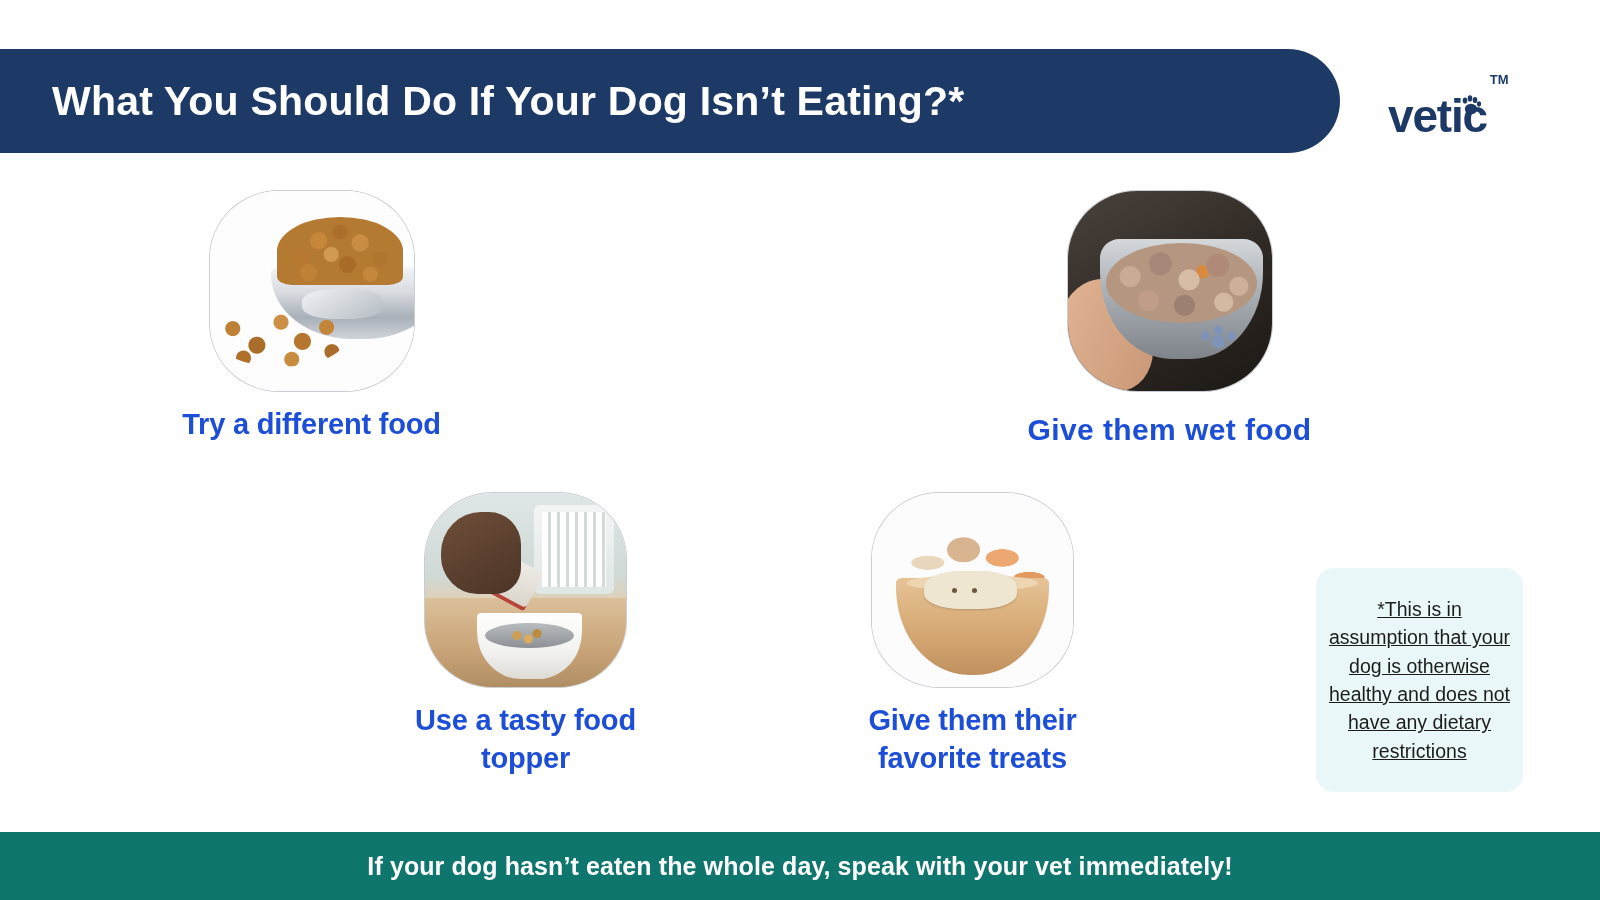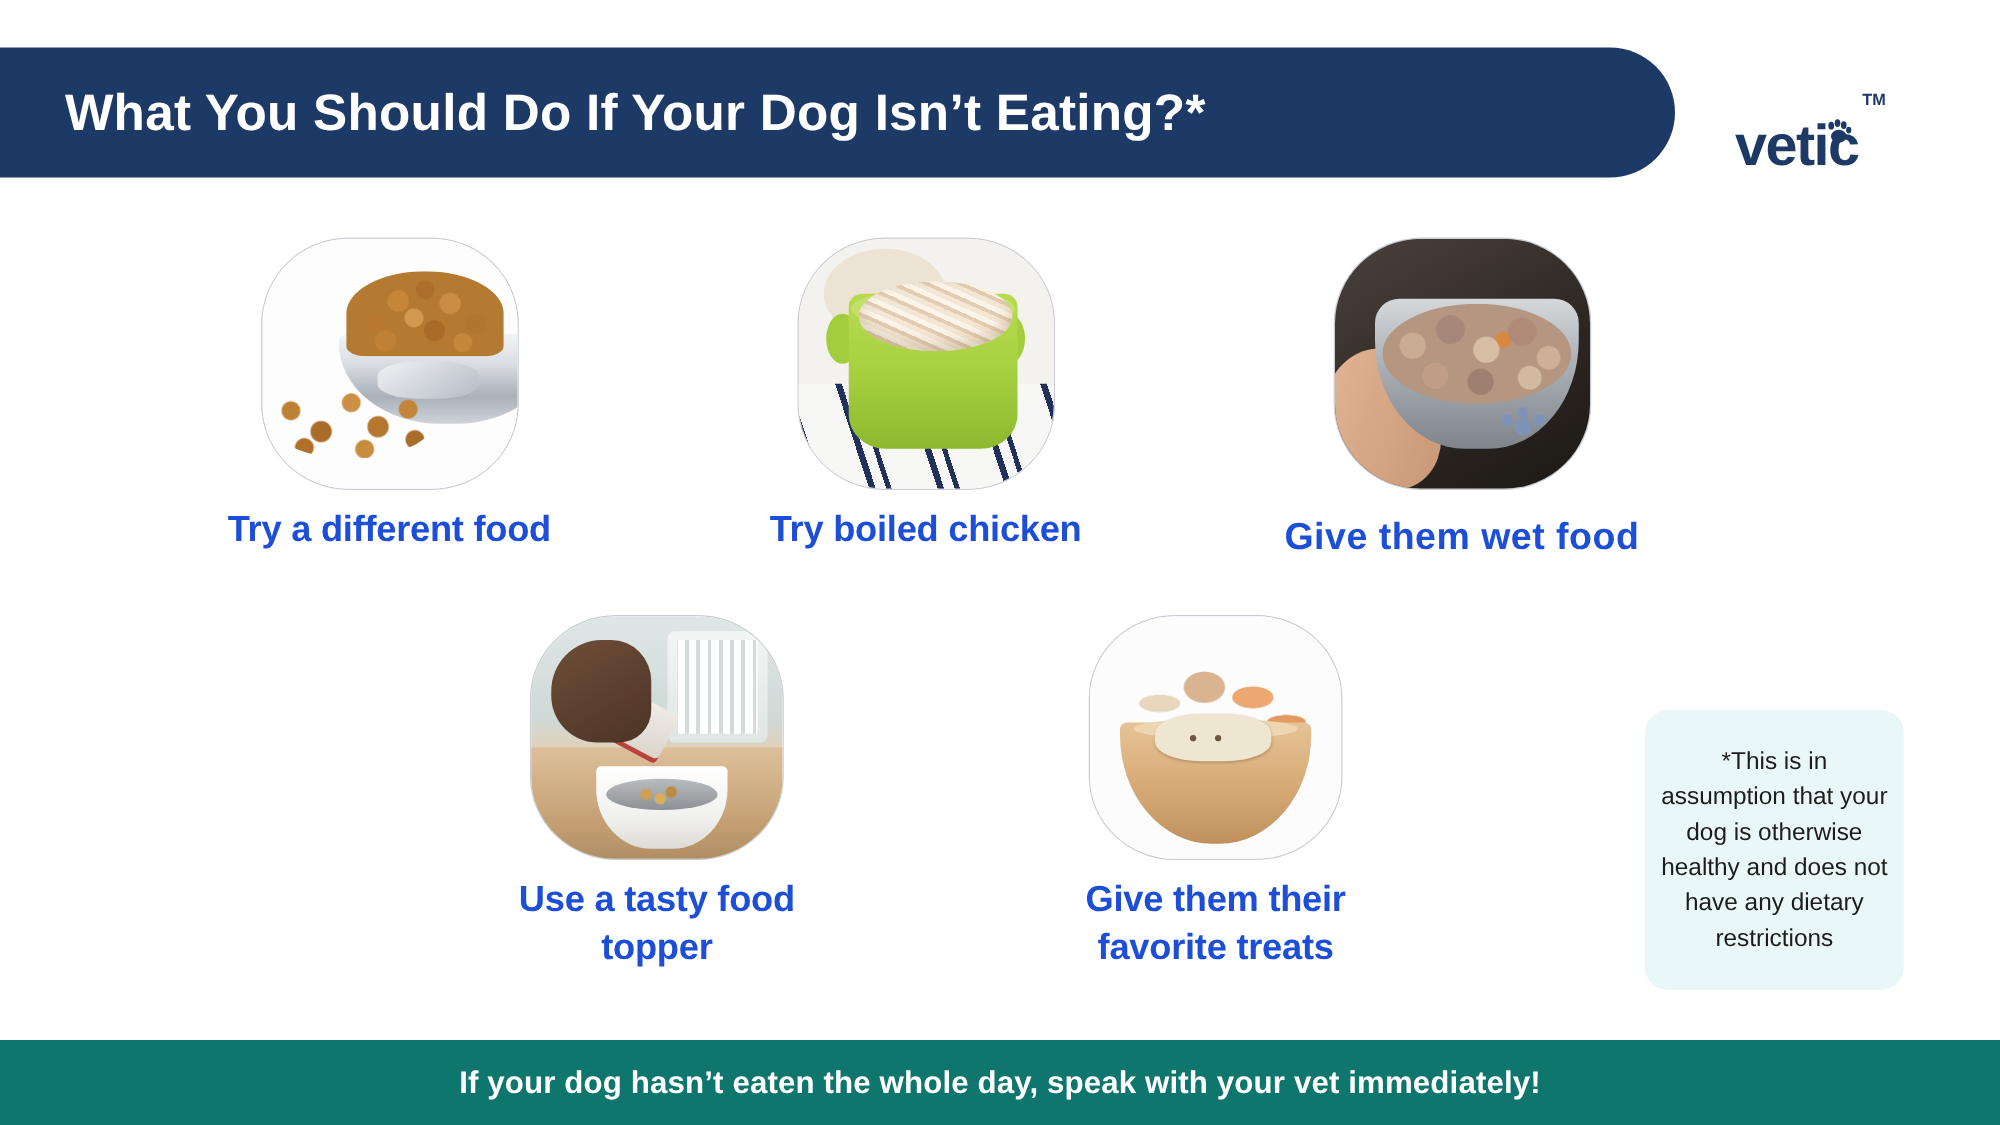--- a/index.html
+++ b/index.html
@@ -16,21 +16,21 @@
     position: relative;
     width: 1600px;
     height: 900px;
     background: #ffffff;
   }
 
   
   .header-bar {
     position: absolute;
     left: 0;
-    top: 38px;
+    top: 49px;
     width: 1340px;
     height: 104px;
     background: #1d3a66;
     border-radius: 0 52px 52px 0;
     display: flex;
     align-items: center;
   }
   .header-title {
     color: #ffffff;
     font-size: 41px;
@@ -322,20 +322,21 @@
     display: flex;
     align-items: center;
     justify-content: center;
     padding: 6px 10px;
   }
   .note-text {
     text-align: center;
     color: #1c1c1c;
     font-size: 19.5px;
     line-height: 1.45;
+    text-decoration: underline;
   }
 
   
   .footer-bar {
     position: absolute;
     left: 0;
     bottom: 0;
     width: 1600px;
     height: 68px;
     background: #0f766e;
@@ -379,34 +380,20 @@
     <div class="thumb">
       <div class="ph ph-kibble">
         <div class="kb-bowl"></div>
         <div class="kb-mound"></div>
         <div class="kb-spill"></div>
       </div>
     </div>
     <div class="card-label">Try a different food</div>
   </div>
 
-  <div class="card" id="card-1">
-    <div class="thumb">
-      <div class="ph ph-chicken">
-        <div class="ch-blob"></div>
-        <div class="ch-towel"></div>
-        <div class="ch-handle-l"></div>
-        <div class="ch-handle-r"></div>
-        <div class="ch-pot"></div>
-        <div class="ch-rim"></div>
-        <div class="ch-meat"></div>
-      </div>
-    </div>
-    <div class="card-label">Try boiled chicken</div>
-  </div>
 
   <div class="card" id="card-2">
     <div class="thumb">
       <div class="ph ph-wet">
         <div class="wet-hand"></div>
         <div class="wet-bowl"></div>
         <div class="wet-food"></div>
       </div>
     </div>
     <div class="card-label geo">Give them wet food</div>

